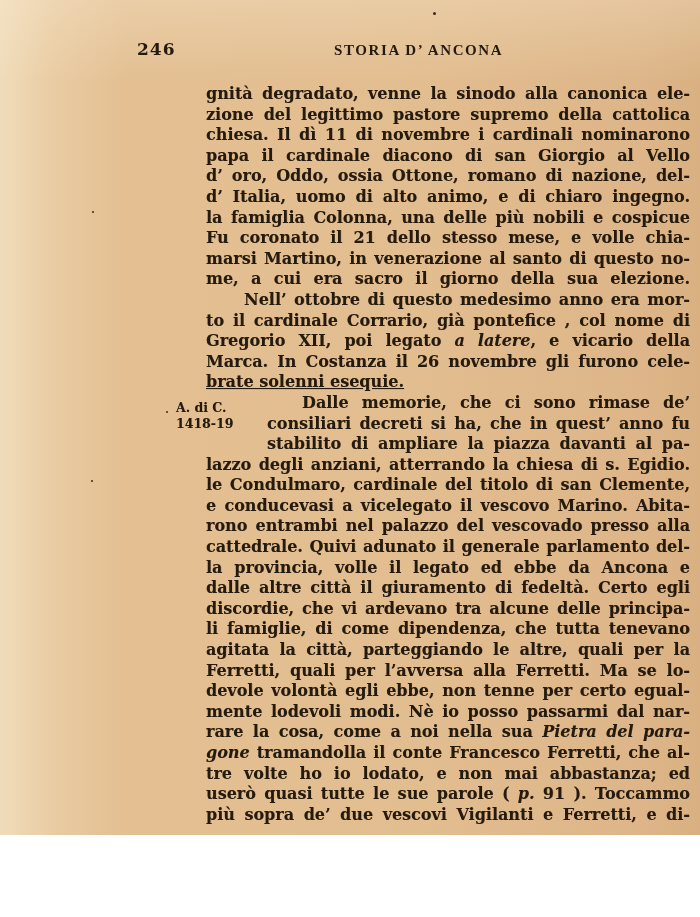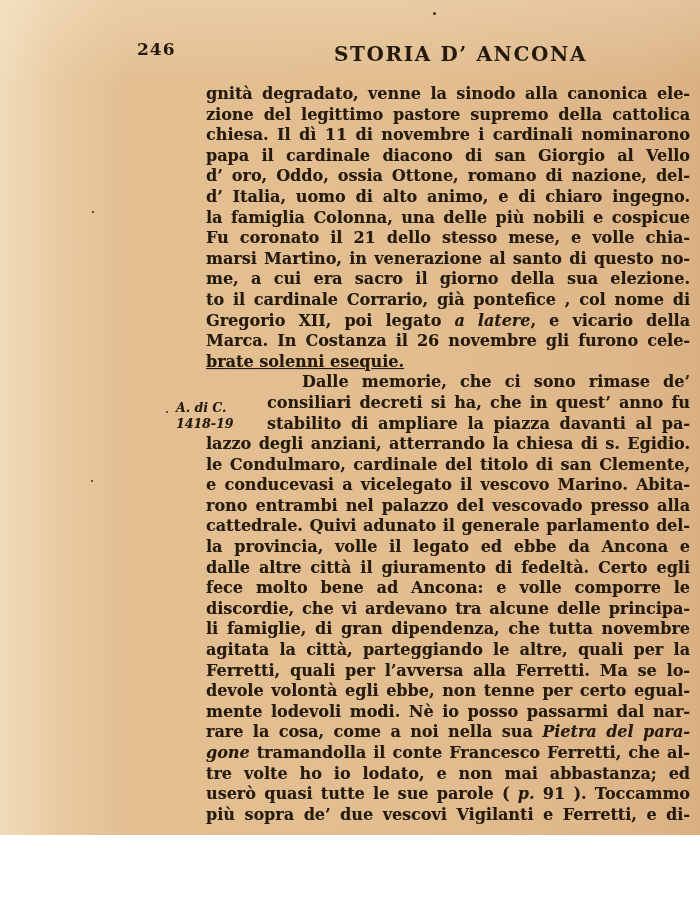--- a/index.html
+++ b/index.html
@@ -12,41 +12,41 @@
     font-family:"DejaVu Serif","Liberation Serif",serif;
     color:#241a0e;
     overflow:hidden;
   }
   .header-num{
     position:absolute;left:137px;top:39px;
     font-size:17px;font-weight:700;letter-spacing:1px;
   }
   .header-title{
     position:absolute;left:334px;top:42px;
-    font-size:20px;font-weight:700;letter-spacing:1.6px;
+    font-size:15px;font-weight:700;letter-spacing:1.6px;
     white-space:nowrap;
+    font-family:Liberation Serif, serif;
   }
   .body-text{
     position:absolute;left:177px;top:84px;width:513px;
     font-size:16px;font-weight:700;
     text-shadow:0.3px 0.3px 0 rgba(45,28,10,0.35);
   }
   .line{
     height:20.6px;line-height:20.6px;
     text-align:justify;text-align-last:justify;
     white-space:normal;overflow:visible;margin-left:29px;
   }
   .line.no-just{text-align:left;text-align-last:left;text-decoration:underline;}
   .it{font-style:italic;}
   .margin-note{
     position:absolute;left:-1px;top:316px;
     font-size:12.5px;font-weight:700;line-height:15.5px;
     text-align:left;white-space:nowrap;
     text-shadow:0.3px 0.3px 0 rgba(45,28,10,0.35);
-    font-style:italic;
   }
   .speck{
     position:absolute;background:#3a2a18;border-radius:50%;
   }
 </style>
 </head>
 <body>
 
 <div class="page">
 
@@ -63,37 +63,37 @@
   <div class="line"><span>gnità degradato, venne la sinodo alla canonica ele-</span></div>
       <div class="line"><span>zione del legittimo pastore supremo della cattolica</span></div>
       <div class="line"><span>chiesa. Il dì 11 di novembre i cardinali nominarono</span></div>
       <div class="line"><span>papa il cardinale diacono di san Giorgio al Vello</span></div>
       <div class="line"><span>d’ oro, Oddo, ossia Ottone, romano di nazione, del-</span></div>
       <div class="line"><span>d’ Italia, uomo di alto animo, e di chiaro ingegno.</span></div>
       <div class="line"><span>la famiglia Colonna, una delle più nobili e cospicue</span></div>
       <div class="line"><span>Fu coronato il 21 dello stesso mese, e volle chia-</span></div>
       <div class="line"><span>marsi Martino, in venerazione al santo di questo no-</span></div>
       <div class="line"><span>me, a cui era sacro il giorno della sua elezione.</span></div>
+      <div class="line" style="padding-left: 38px;"><span>Nell’ ottobre di questo medesimo anno era mor-</span></div>
       <div class="line"><span>to il cardinale Corrario, già pontefice , col nome di</span></div>
       <div class="line"><span>Gregorio XII, poi legato </span><span class="it">a latere</span><span>, e vicario della</span></div>
       <div class="line"><span>Marca. In Costanza il 26 novembre gli furono cele-</span></div>
       <div class="line no-just"><span>brate solenni esequie.</span></div>
       <div class="line" style="padding-left: 96px;"><span>Dalle memorie, che ci sono rimase de’</span></div>
       <div class="line" style="padding-left: 61px;"><span>consiliari decreti si ha, che in quest’ anno fu</span></div>
       <div class="line" style="padding-left: 61px;"><span>stabilito di ampliare la piazza davanti al pa-</span></div>
       <div class="line"><span>lazzo degli anziani, atterrando la chiesa di s. Egidio.</span></div>
       <div class="line"><span>le Condulmaro, cardinale del titolo di san Clemente,</span></div>
       <div class="line"><span>e conducevasi a vicelegato il vescovo Marino. Abita-</span></div>
       <div class="line"><span>rono entrambi nel palazzo del vescovado presso alla</span></div>
       <div class="line"><span>cattedrale. Quivi adunato il generale parlamento del-</span></div>
       <div class="line"><span>la provincia, volle il legato ed ebbe da Ancona e</span></div>
       <div class="line"><span>dalle altre città il giuramento di fedeltà. Certo egli</span></div>
-      <div class="line"><span>fece molto bene ad Ancona: e volle comporre le</span></div>
       <div class="line"><span>discordie, che vi ardevano tra alcune delle principa-</span></div>
-      <div class="line"><span>li famiglie, di gran dipendenza, che tutta novembre</span></div>
+      <div class="line"><span>li famiglie, di come dipendenza, che tutta tenevano</span></div>
       <div class="line"><span>agitata la città, parteggiando le altre, quali per la</span></div>
       <div class="line"><span>Ferretti, quali per l’avversa alla Ferretti. Ma se lo-</span></div>
       <div class="line"><span>devole volontà egli ebbe, non tenne per certo egual-</span></div>
       <div class="line"><span>mente lodevoli modi. Nè io posso passarmi dal nar-</span></div>
       <div class="line"><span>rare la cosa, come a noi nella sua </span><span class="it">Pietra del para-</span></div>
       <div class="line"><span class="it">gone</span><span> tramandolla il conte Francesco Ferretti, che al-</span></div>
       <div class="line"><span>tre volte ho io lodato, e non mai abbastanza; ed</span></div>
       <div class="line"><span>userò quasi tutte le sue parole ( </span><span class="it">p.</span><span> 91 ). Toccammo</span></div>
       <div class="line"><span>più sopra de’ due vescovi Vigilanti e Ferretti, e di-</span></div>
     </div>

